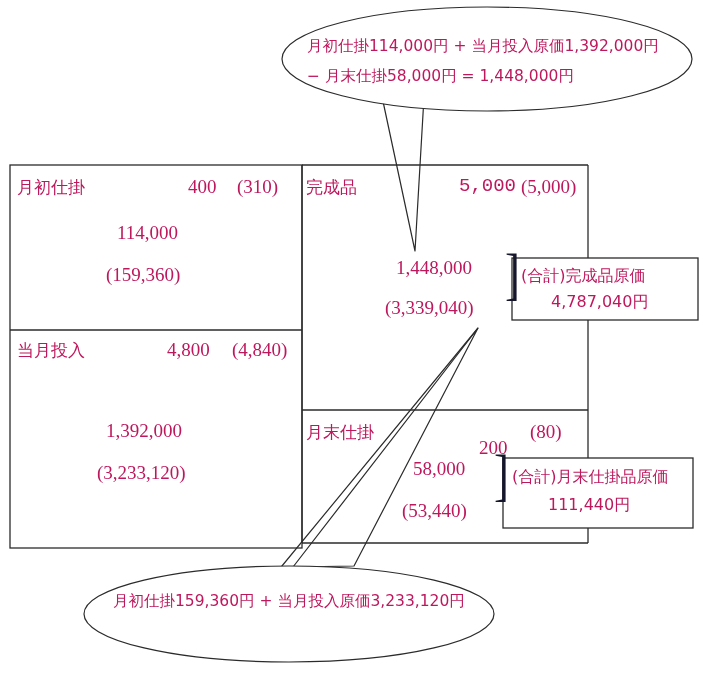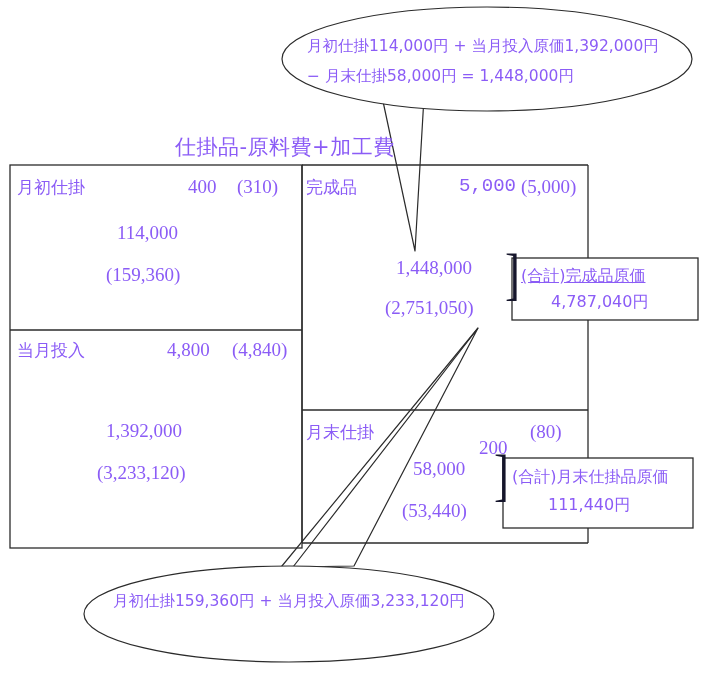--- a/index.html
+++ b/index.html
@@ -21,21 +21,21 @@
     top: 0;
     width: 712px;
     height: 673px;
   }
   #vector-layer { z-index: 1; }
   #text-layer { z-index: 2; }
 
   .txt {
     position: absolute;
     white-space: nowrap;
-    color: #8b5cf6;
+    color: #be185d;
     line-height: 1;
   }
   .jp {
     font-family: "DejaVu Sans", "Liberation Sans", sans-serif;
   }
   .num {
     font-family: "Liberation Serif", "DejaVu Serif", serif;
   }
   .t-title {
     font-size: 21px;
@@ -88,49 +88,48 @@
   <line x1="588" y1="528" x2="588" y2="543" stroke="#2b2b2b" stroke-width="1.3"></line>
   <line x1="302" y1="410" x2="588" y2="410" stroke="#2b2b2b" stroke-width="1.3"></line>
   <line x1="302" y1="543" x2="588" y2="543" stroke="#2b2b2b" stroke-width="1.3"></line>
 
   <rect x="512" y="258" width="186" height="62" fill="#ffffff" stroke="#2b2b2b" stroke-width="1.3"></rect>
   <rect x="503" y="458" width="190" height="70" fill="#ffffff" stroke="#2b2b2b" stroke-width="1.3"></rect>
 </svg>
 
 <div class="layer" id="text-layer">
 
-  <div class="txt jp t-title" style="left:175px; top:137px;">仕掛品-原料費+加工費</div>
 
   <div class="txt jp t-head" style="left:17px; top:179px;">月初仕掛</div>
   <div class="txt num t-num" style="left:188px; top:177px;">400</div>
   <div class="txt num t-num" style="left:237px; top:177px;">(310)</div>
   <div class="txt num t-num" style="left:117px; top:223px;">114,000</div>
   <div class="txt num t-num" style="left:106px; top:265px;">(159,360)</div>
 
   <div class="txt jp t-head" style="left:17px; top:342px;">当月投入</div>
   <div class="txt num t-num" style="left:167px; top:340px;">4,800</div>
   <div class="txt num t-num" style="left:232px; top:340px;">(4,840)</div>
   <div class="txt num t-num" style="left:106px; top:421px;">1,392,000</div>
   <div class="txt num t-num" style="left:97px; top:463px;">(3,233,120)</div>
 
   <div class="txt jp t-head" style="left:306px; top:179px;">完成品</div>
   <div class="txt num t-num" style="left:459px; top:177px;font-family:Liberation Mono, monospace;">5,000</div>
   <div class="txt num t-num" style="left:521px; top:177px;">(5,000)</div>
   <div class="txt num t-num" style="left:396px; top:258px;">1,448,000</div>
-  <div class="txt num t-num" style="left:385px; top:298px;">(2,751,050)</div>
+  <div class="txt num t-num" style="left:385px; top:298px;">(3,339,040)</div>
   <div class="bracket" style="left:505px; top:246px;">]</div>
 
   <div class="txt jp t-head" style="left:306px; top:424px;">月末仕掛</div>
   <div class="txt num t-num" style="left:479px; top:422px;margin-top:16px;">200</div>
   <div class="txt num t-num" style="left:530px; top:422px;">(80)</div>
   <div class="txt num t-num" style="left:413px; top:459px;">58,000</div>
   <div class="txt num t-num" style="left:402px; top:501px;">(53,440)</div>
   <div class="bracket" style="left:494px; top:447px;">]</div>
 
-  <div class="txt jp t-box" style="left:521px; top:268px;text-decoration:underline;">(合計)完成品原価</div>
+  <div class="txt jp t-box" style="left:521px; top:268px;">(合計)完成品原価</div>
   <div class="txt jp t-box" style="left:551px; top:294px;">4,787,040円</div>
 
   <div class="txt jp t-box" style="left:512px; top:469px;">(合計)月末仕掛品原価</div>
   <div class="txt jp t-box" style="left:548px; top:497px;">111,440円</div>
 
   <div class="txt jp t-callout" style="left:307px; top:39px;">月初仕掛114,000円 + 当月投入原価1,392,000円</div>
   <div class="txt jp t-callout" style="left:307px; top:69px;">− 月末仕掛58,000円 = 1,448,000円</div>
 
   <div class="txt jp t-callout" style="left:113px; top:594px;">月初仕掛159,360円 + 当月投入原価3,233,120円</div>
 

